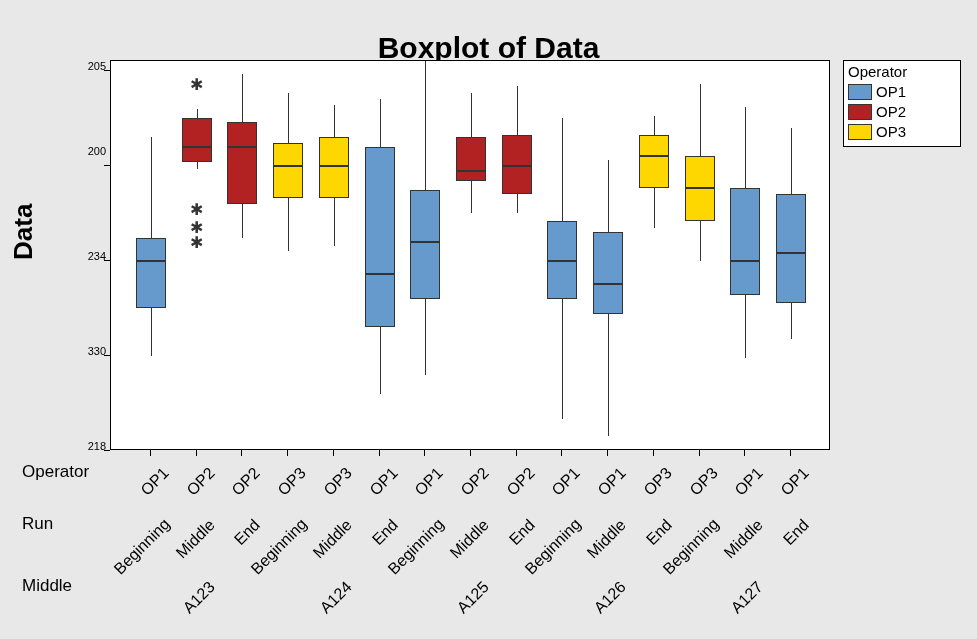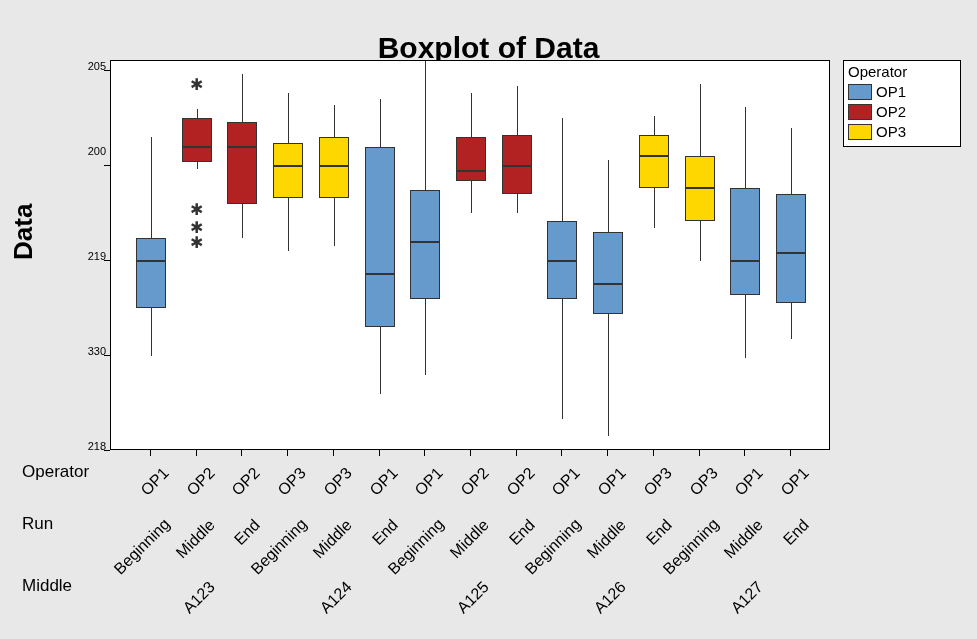--- a/index.html
+++ b/index.html
@@ -198,21 +198,21 @@
       <div class="whisker" style="left: 680px; top: 66.5854px; height: 66.5854px;"></div>
       <div class="whisker" style="left: 680px; top: 241.61px; height: 36.1463px;"></div>
       <div class="box" style="left: 665px; top: 133.171px; width: 30px; height: 108.439px; background: rgb(102, 153, 204);"></div>
       <div class="median" style="left: 665px; top: 191.146px; width: 30px;"></div>
     </div>
   <div id="axes-layer">
       <div class="ytick" style="top: 440px;">218</div>
       <div class="ytick-line" style="top: 450px;"></div>
       <div class="ytick" style="top: 344.878px;">330</div>
       <div class="ytick-line" style="top: 354.878px;"></div>
-      <div class="ytick" style="top: 249.756px;">219</div>
+      <div class="ytick" style="top: 249.756px;">234</div>
       <div class="ytick-line" style="top: 259.756px;"></div>
       <div class="ytick" style="top: 145px;">200</div>
       <div class="ytick-line" style="top: 164.634px;"></div>
       <div class="ytick" style="top: 59.5122px;">205</div>
       <div class="ytick-line" style="top: 69.5122px;"></div>
       <div class="row-label" style="left: 22px; top: 462px;">Operator</div>
       <div class="row-label" style="left: 22px; top: 514px;">Run</div>
       <div class="row-label" style="left: 22px; top: 576px;">Middle</div>
       <div class="xtick" style="left: 150px; top: 450px;"></div>
       <div class="xcat" style="left: 90px; top: 464px; width: 70px;">OP1</div>

